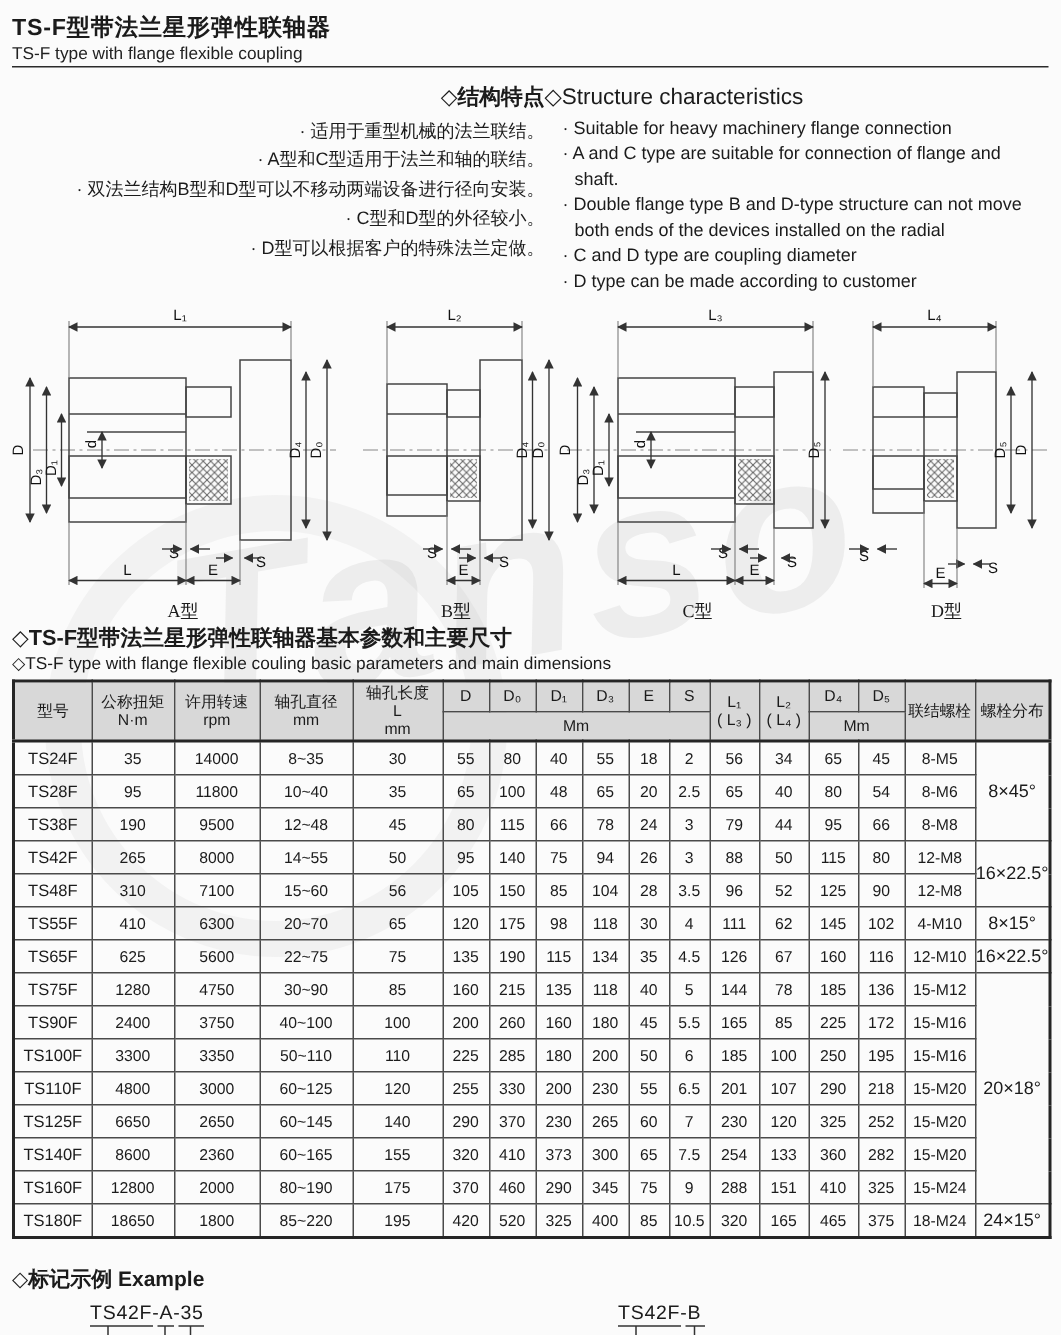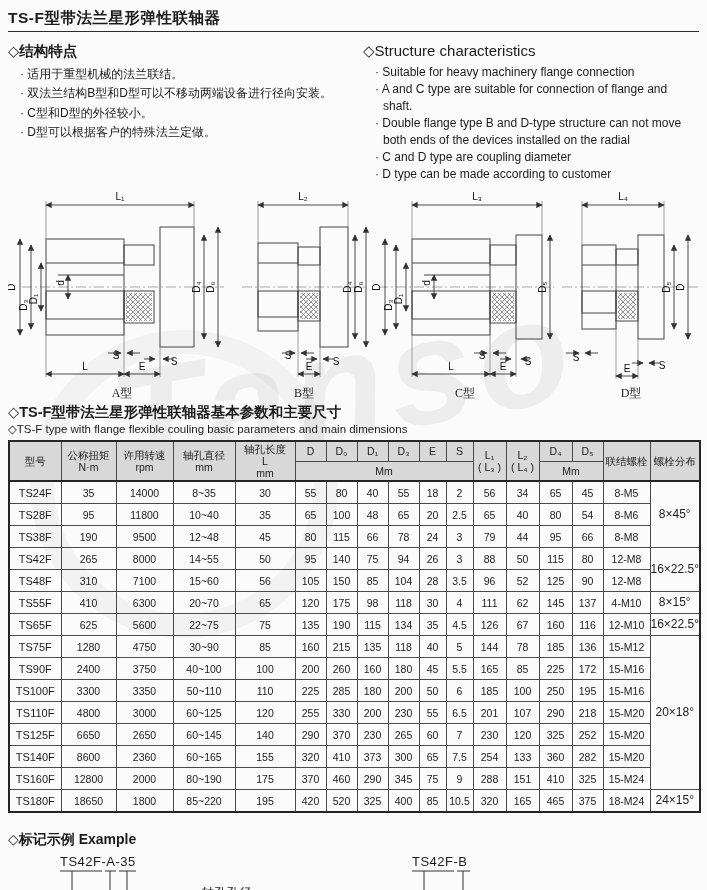--- a/index.html
+++ b/index.html
@@ -20,21 +20,21 @@
   .watermark2{
     position:absolute;z-index:0;pointer-events:none;border:24px solid rgba(170,170,170,0.10);
     border-radius:50%;width:260px;height:260px;left:30px;top:330px;
   }
   
   .hdr h1{margin:2px 0 0 0;font-size:15.5px;font-weight:bold;letter-spacing:0.5px;}
   .hdr .sub{font-size:11.5px;margin:1px 0 2px 0;color:#222;}
   .title-rule{border:none;border-top:1.5px solid #2b2b2b;margin:2px 0 0 0;}
   
   .features{display:flex;margin-top:8px;}
-  .features .col-zh{width:355px;}
+  .features .col-zh{width:355px;text-align:right;}
   .features .col-en{width:336px;}
   .features h2{margin:2px 0 4px 0;font-size:14.5px;}
   .features .col-zh h2{font-weight:bold;}
   .features .col-en h2{font-weight:normal;font-size:15px;}
   .features ul{list-style:none;margin:0;padding:0 0 0 12px;}
   .features .col-zh li{font-size:12px;line-height:1.62;}
   .features .col-en li{font-size:12px;line-height:1.42;padding-left:8px;text-indent:-8px;}
   .features li::before{content:"· ";}
   
   .drawings{display:flex;justify-content:space-between;margin-top:4px;height:210px;}
@@ -72,28 +72,30 @@
 </head>
 <body>
 
 <div class="watermark">Tanso</div>
 <div class="watermark2"></div>
 
 <div class="page">
 
   <header class="hdr">
     <h1>TS-F型带法兰星形弹性联轴器</h1>
+    <div class="sub">TS-F type with flange flexible coupling</div>
     <hr class="title-rule">
   </header>
 
   <section class="features">
     <div class="col-zh">
       <h2>◇结构特点</h2>
       <ul>
           <li>适用于重型机械的法兰联结。</li>
+          <li>A型和C型适用于法兰和轴的联结。</li>
           <li>双法兰结构B型和D型可以不移动两端设备进行径向安装。</li>
           <li>C型和D型的外径较小。</li>
           <li>D型可以根据客户的特殊法兰定做。</li>
         </ul>
     </div>
     <div class="col-en">
       <h2>◇Structure characteristics</h2>
       <ul>
           <li>Suitable for heavy machinery flange connection</li>
           <li>A and C type are suitable for connection of flange and shaft.</li>
@@ -426,21 +428,21 @@
             <td>65</td>
             <td>120</td>
             <td>175</td>
             <td>98</td>
             <td>118</td>
             <td>30</td>
             <td>4</td>
             <td>111</td>
             <td>62</td>
             <td>145</td>
-            <td>137</td>
+            <td>102</td>
             <td>4-M10</td>
             <td rowspan="1" class="boltdist">8×15°</td>
           </tr>
           <tr>
             <td class="model">TS65F</td>
             <td>625</td>
             <td>5600</td>
             <td>22~75</td>
             <td>75</td>
             <td>135</td>

